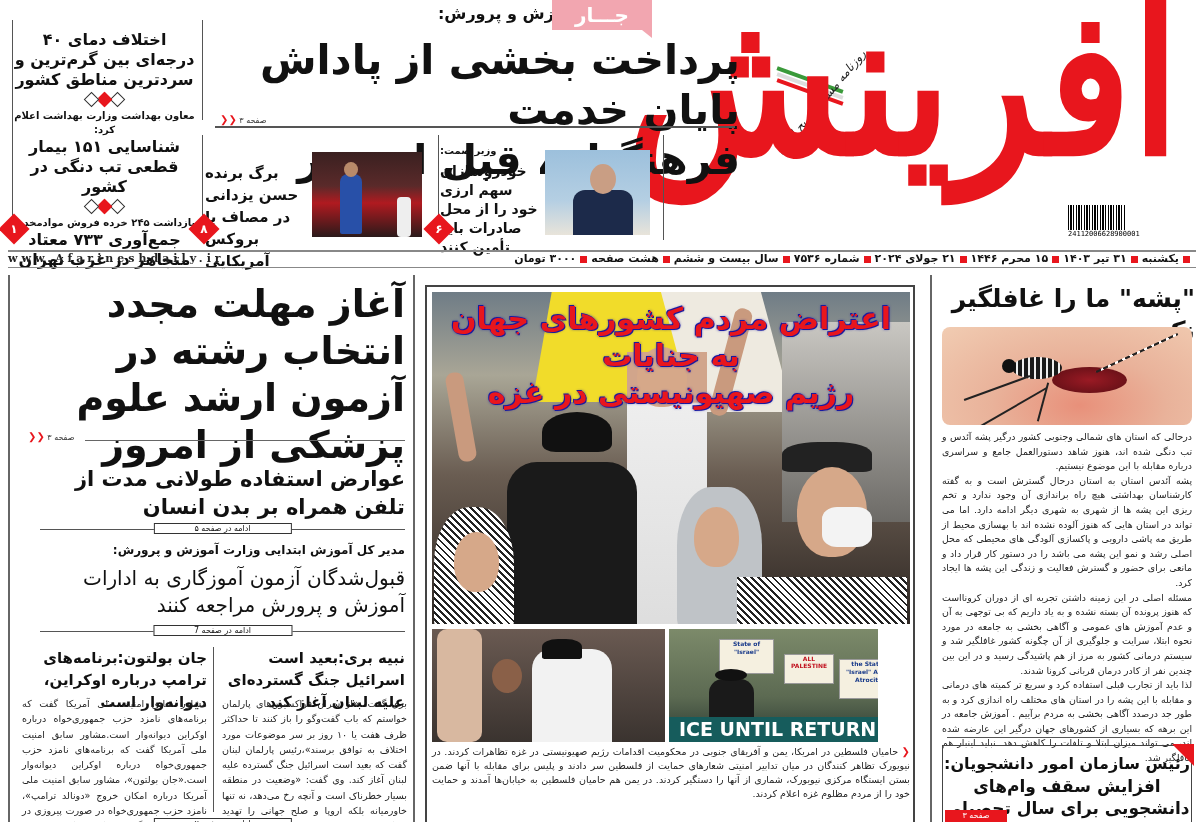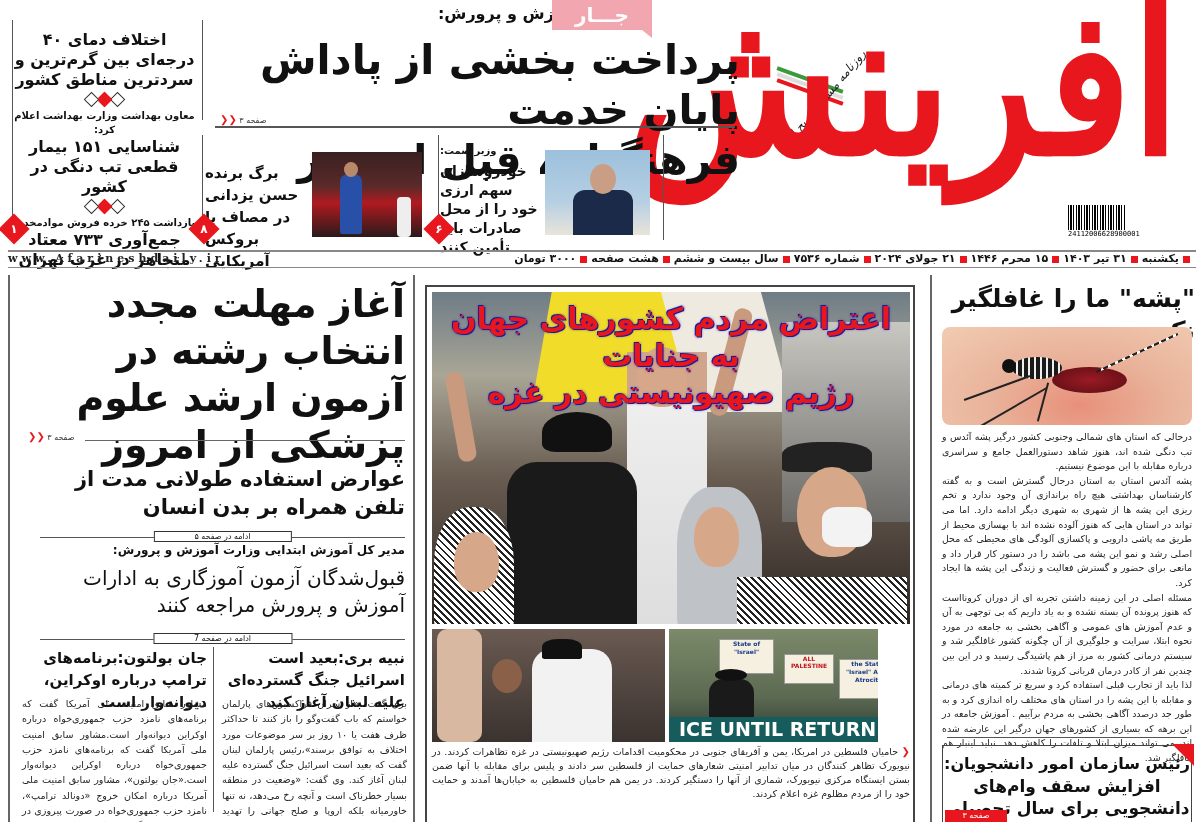--- a/index.html
+++ b/index.html
@@ -37,21 +37,21 @@
 .photo{position:absolute;overflow:hidden}
 
 .strip{position:absolute;left:8px;top:250px;width:1188px;height:18px;border-top:2px solid #888;border-bottom:1px solid #888}
 .url{position:absolute;left:8px;top:252px;font-family:"DejaVu Serif",serif;font-size:11px;letter-spacing:4px;font-weight:bold;color:#222}
 .dateline{position:absolute;right:6px;top:252px;font-size:11px;font-weight:bold;direction:rtl;color:#111;white-space:nowrap}
 .sq{display:inline-block;width:7px;height:7px;background:#e8161d;margin:0 4px;vertical-align:middle}
 
 .col-left{position:absolute;left:8px;top:275px;width:407px;height:547px;border-left:2px solid #666;border-right:2px solid #666}
 .h-big{direction:rtl;text-align:right;font-weight:bold}
 .cont{display:inline-block;border:1px solid #333;font-size:8px;padding:0 40px;background:#fff;direction:rtl}
-.sep{position:relative;height:1px;background:#555;margin:12px 10px}
+.sep{position:relative;height:1px;background:#555;margin:4px 10px}
 .sep .cont{position:absolute;left:50%;top:-6px;transform:translateX(-50%)}
 .body-text{font-size:9.6px;line-height:15.3px;direction:rtl;text-align:justify;color:#222}
 
 .center-box{position:absolute;left:425px;top:285px;width:490px;height:537px;border:2px solid #444;border-bottom:none}
 .main-photo{position:absolute;left:5px;top:5px;width:478px;height:332px;background:linear-gradient(180deg,#6f7c86 0%,#a9a696 25%,#6a5d52 55%,#2d2622 100%);overflow:hidden}
 .yellow-flag{position:absolute;left:110px;top:0;width:180px;height:110px;background:#f1dc2a;transform:skewX(-10deg)}
 .white-flag{position:absolute;left:245px;top:0;width:100px;height:120px;background:#eeeae0;transform:skewX(15deg)}
 .photo-title{position:absolute;left:0;top:8px;width:478px;direction:rtl;text-align:center;color:#e8161d;font-weight:bold;font-size:30px;line-height:37px;text-shadow:0 0 3px #1a1aa0,1px 1px 0 #1a1aa0,-1px -1px 0 #1a1aa0}
 .face{position:absolute;border-radius:50% 50% 45% 45%;background:#d6a889}
 .scarf{position:absolute;border-radius:45% 45% 10% 10%;background:repeating-linear-gradient(45deg,#fff 0 3px,#222 3px 5px)}

